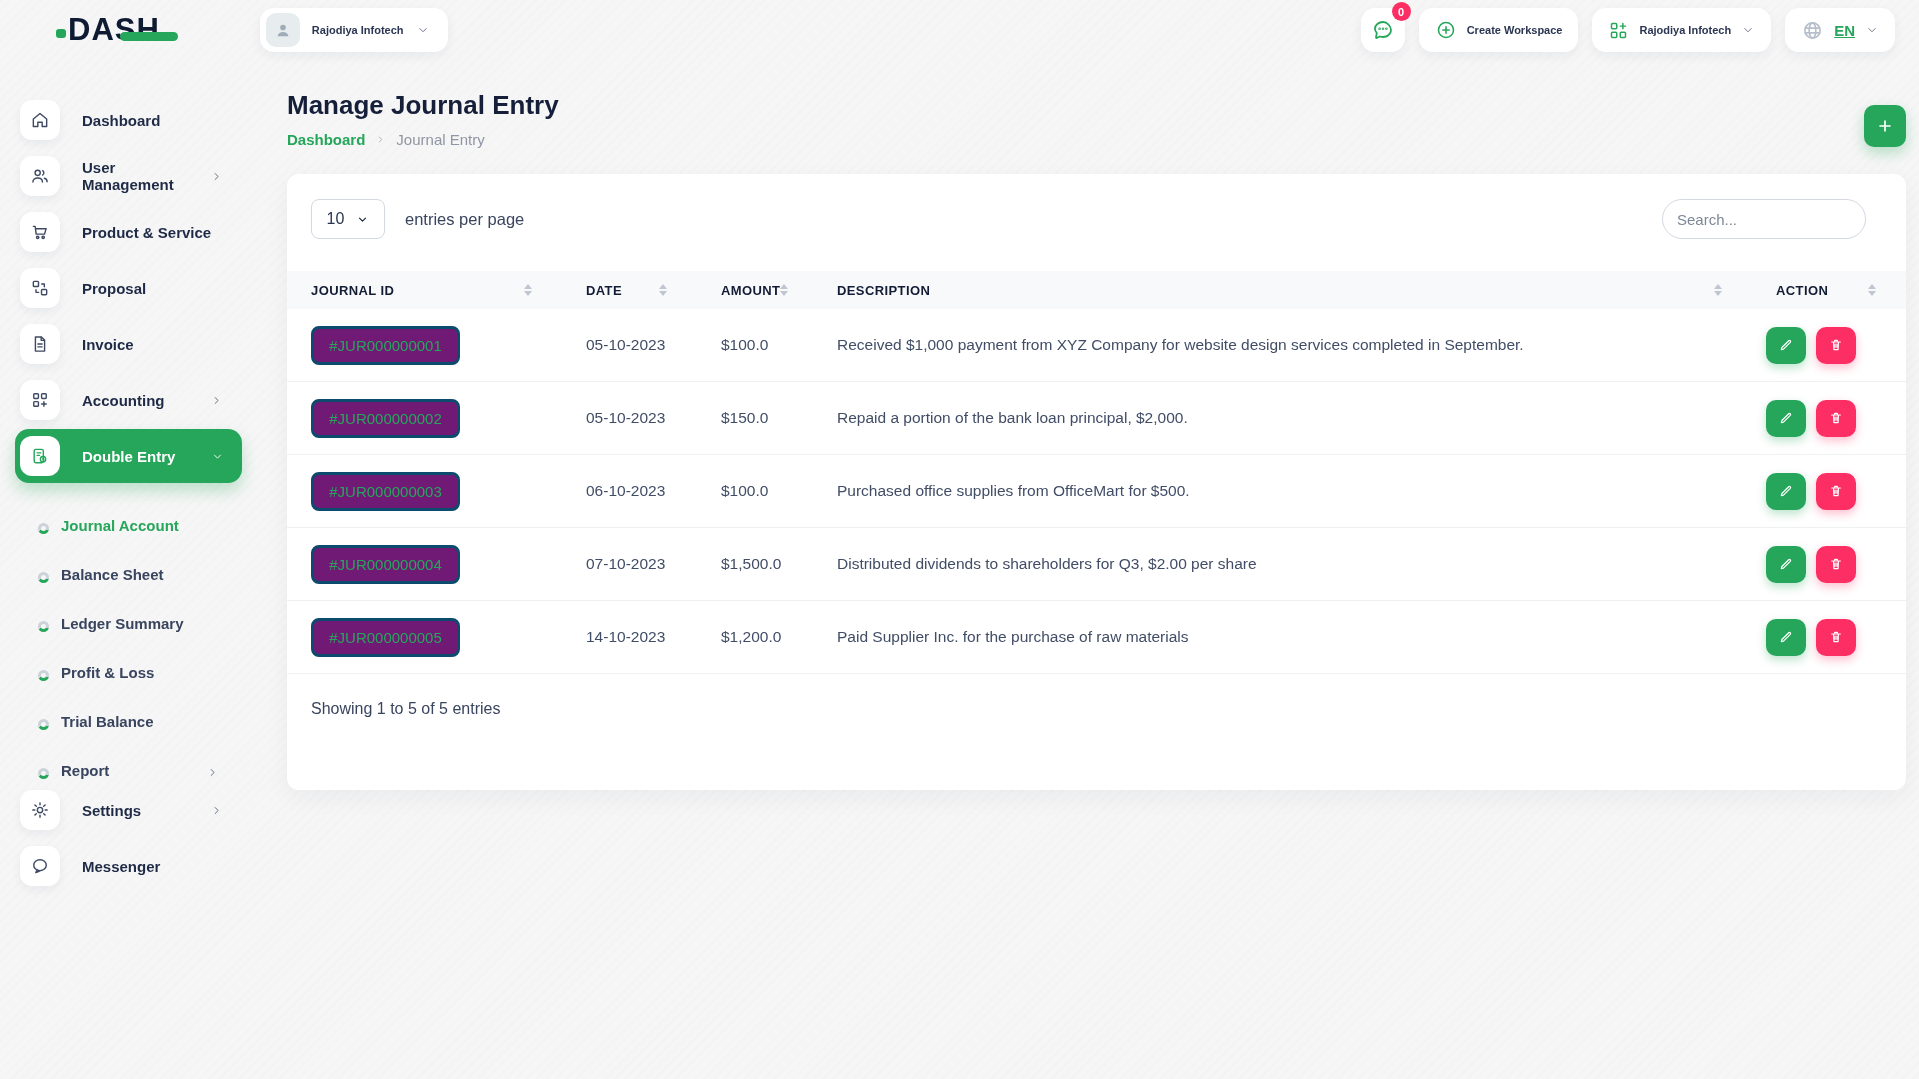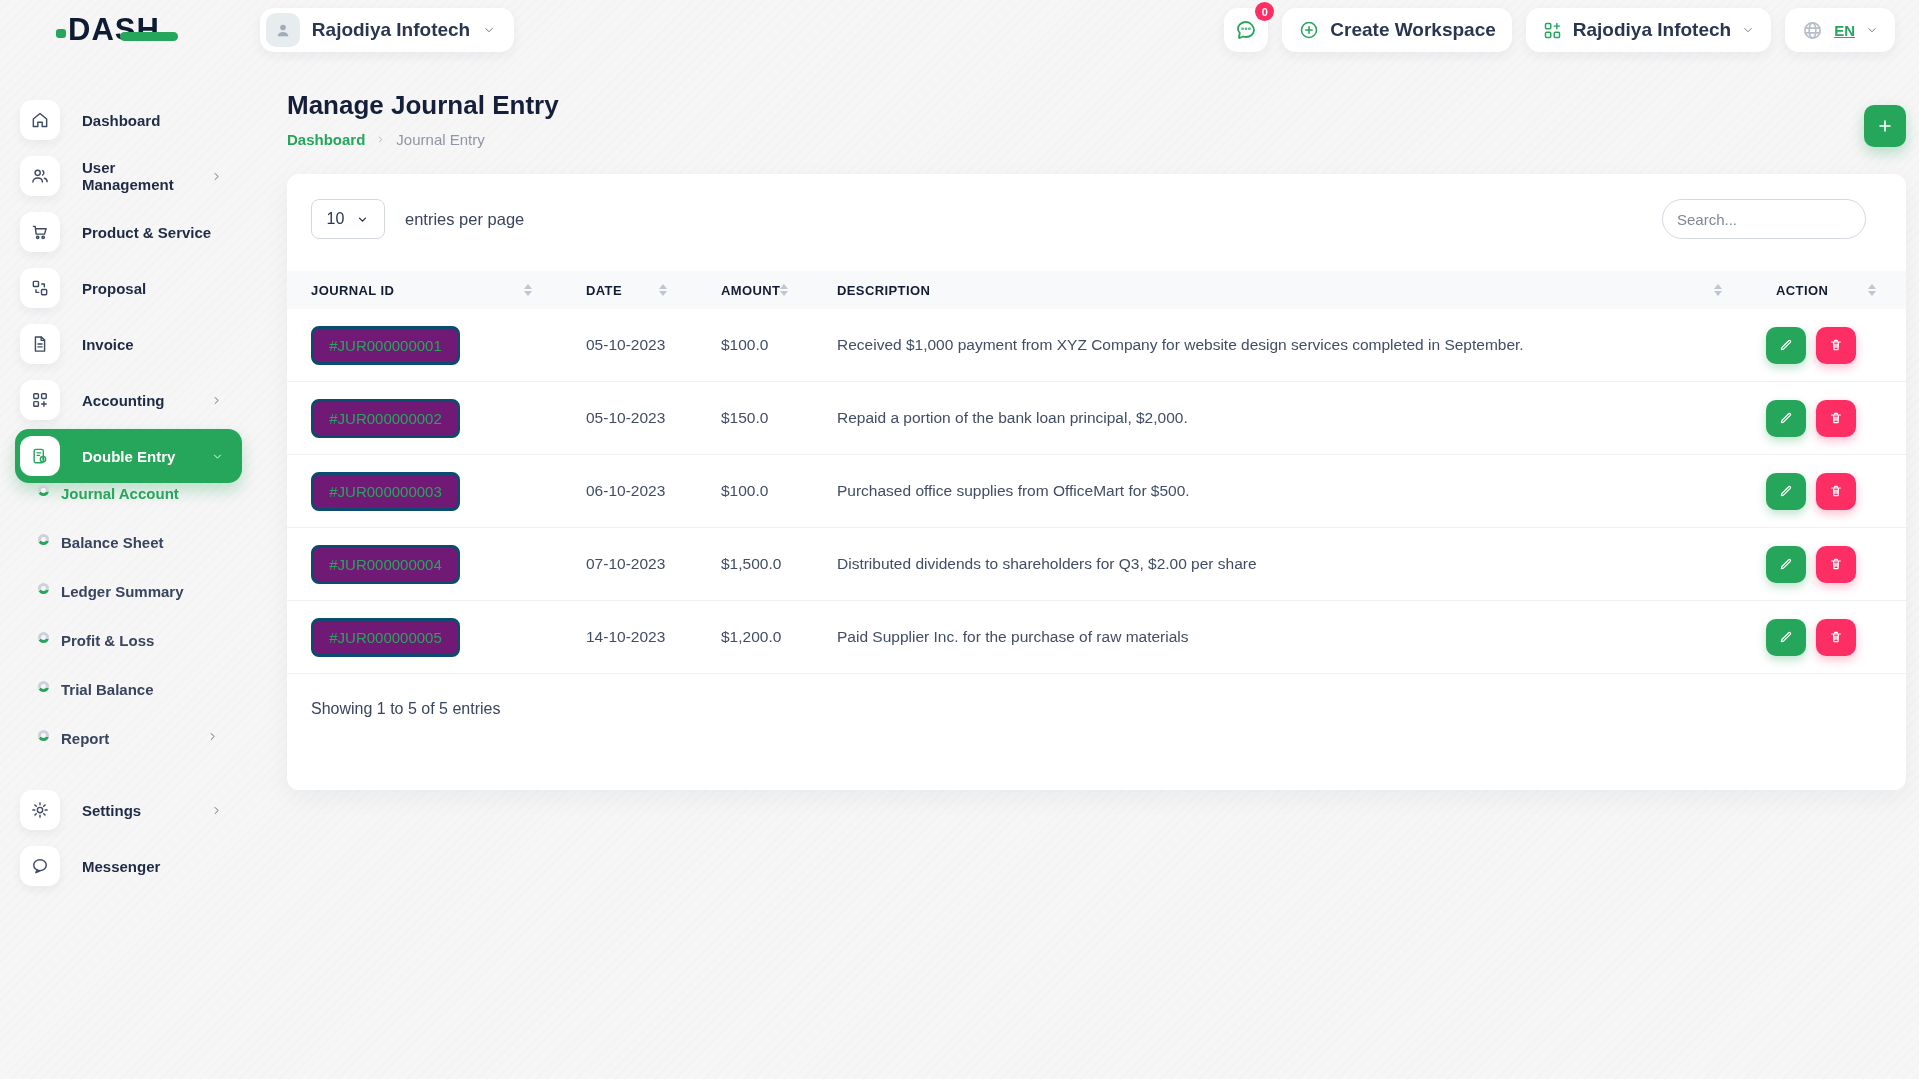--- a/index.html
+++ b/index.html
@@ -17,21 +17,21 @@
   
   .topbar { height:60px; display:flex; align-items:center; padding:0 24px 0 56px; }
   .logo { position:relative; display:flex; align-items:center; margin-right:100px; cursor:pointer; }
   .logo-dot { width:10px; height:9px; border-radius:3px; background:#26a65b; margin-right:2px; margin-top:6px; }
   .logo-text { font-size:31px; font-weight:800; letter-spacing:1px; color:#0f1b33; font-style:normal; }
   .logo-bar { position:absolute; right:-18px; top:20px; width:58px; height:9px; border-radius:5px; background:#26a65b; }
   .pill { display:flex; align-items:center; gap:10px; background:#fff; border-radius:14px; height:44px;
           padding:0 16px; box-shadow:0 4px 12px rgba(25,39,77,0.06); cursor:pointer; }
   .profile-pill { padding:0 18px 0 6px; gap:12px; }
   .avatar { width:34px; height:34px; border-radius:10px; background:#e7ecef; display:flex; align-items:center; justify-content:center; color:#9fadb8; }
-  .pill-label { font-size:19px; font-weight:600; color:#2a3552; }
+  .pill-label { font-size:11px; font-weight:600; color:#2a3552; }
   .chev { color:#6b7689; }
   .topbar-right { margin-left:auto; display:flex; align-items:center; gap:14px; }
   .icon-pill { width:44px; padding:0; justify-content:center; position:relative; }
   .msg-badge { position:absolute; top:-6px; right:-6px; min-width:19px; height:19px; border-radius:10px; background:#fc2e63;
                color:#fff; font-size:11px; font-weight:700; display:flex; align-items:center; justify-content:center; padding:0 5px; }
   .green-ic { color:#26a65b; }
   .grey-ic { color:#b7bfca; }
   .lang-code { font-size:15px; font-weight:700; color:#26a65b;text-decoration:underline; }
 
   
@@ -40,21 +40,21 @@
   .side-item { height:54px; margin-bottom:2px; display:flex; align-items:center; gap:22px; padding-left:20px; cursor:pointer; }
   .ic-box { width:40px; height:40px; border-radius:12px; background:#fff; box-shadow:0 4px 10px rgba(25,39,77,0.06);
             display:flex; align-items:center; justify-content:center; color:#3e4a63; flex:0 0 40px; }
   .side-label { font-size:15px; font-weight:600; color:#1f2b46; }
   .side-chev { margin-left:auto; margin-right:42px; color:#56617a; }
   .side-item.active { margin-left:15px; margin-right:23px; padding-left:5px; border-radius:14px;
                       background:#26a65b; box-shadow:0 8px 16px rgba(38,166,91,0.28); }
   .side-item.active .ic-box { color:#26a65b; box-shadow:none; }
   .side-item.active .side-label { color:#fff; }
   .side-item.active .side-chev { color:#fff; margin-right:18px; }
-  .sub-item { height:49px; display:flex; align-items:flex-start; gap:12px; padding-left:38px; cursor:pointer; }
+  .sub-item { height:49px; display:flex; align-items:flex-end; gap:12px; padding-left:38px; cursor:pointer; }
   .bullet { width:11px; height:11px; border-radius:50%; position:relative; flex:0 0 11px;
             background:conic-gradient(from 110deg,#26a65b 0 130deg,#ccd2da 130deg 360deg); }
   .bullet::after { content:""; position:absolute; inset:3px; border-radius:50%; background:#f6f6f6; }
   .sub-label { font-size:15px; font-weight:600; color:#39445e; }
   .sub-item.active .sub-label { color:#26a65b; }
   .sub-chev { margin-left:auto; margin-right:46px; color:#56617a; }
   .side-gap { height:4px; }
 
   
   .main { flex:1; padding:26px 13px 0 22px; }

